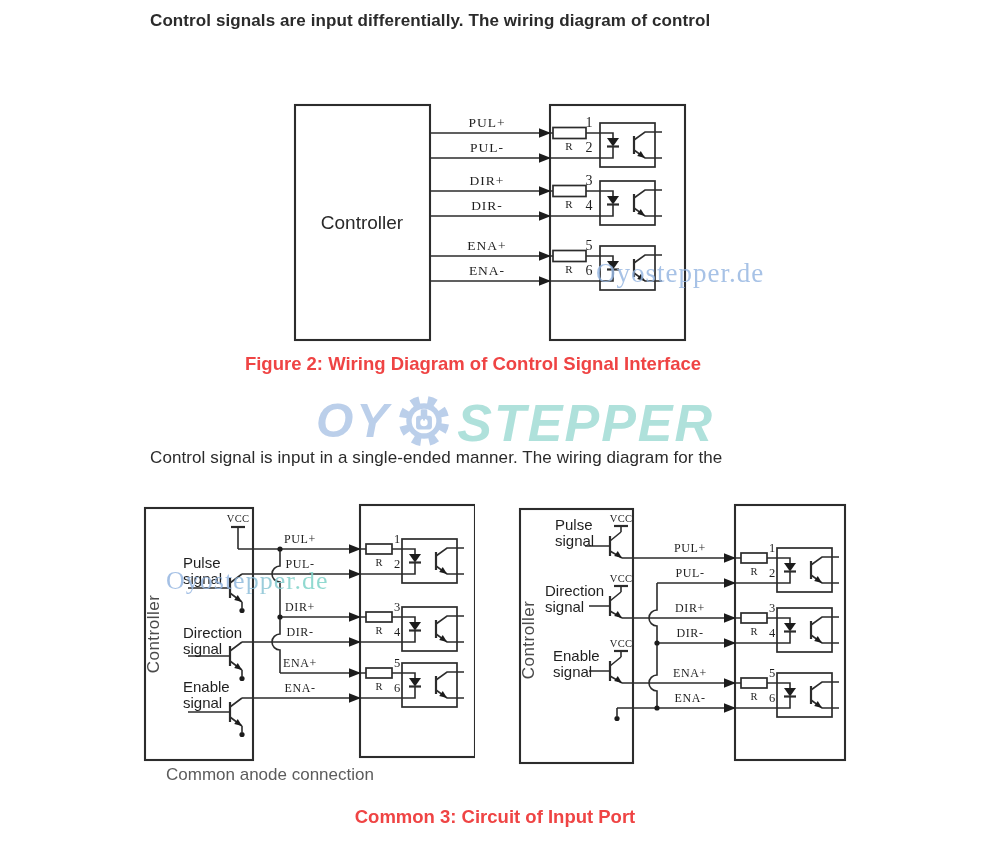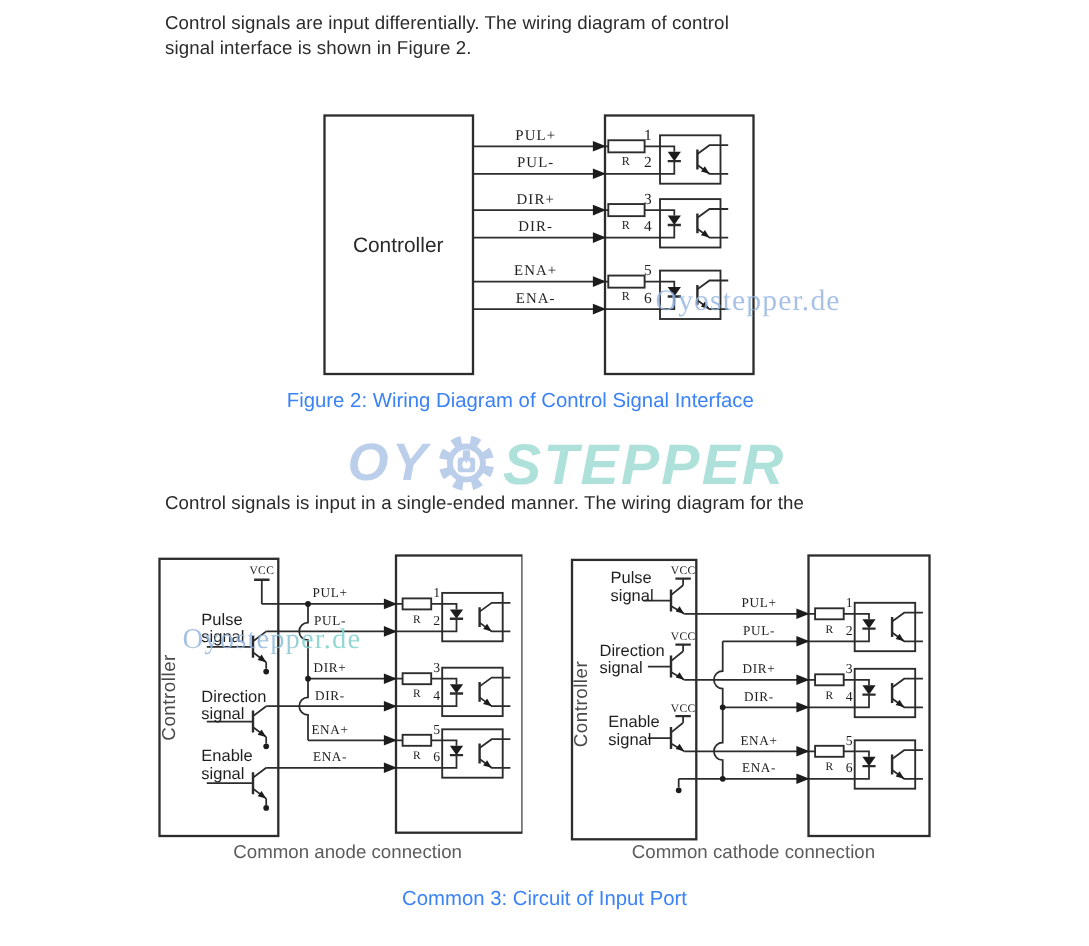--- a/index.html
+++ b/index.html
@@ -1,21 +1,21 @@
 <!DOCTYPE html>
 <html><head>
 <meta charset="utf-8">
 <style>
   html,body{margin:0;padding:0;background:#fff;}
   .page{position:relative;width:990px;height:860px;background:#fff;overflow:hidden;
         font-family:"Liberation Sans",sans-serif;}
   .abs{position:absolute;}
   .para{font-size:17px;line-height:22.5px;color:#2b2b2b;letter-spacing:.1px;}
-  .cap{font-weight:normal;font-size:18.5px;color:#3b82f6;text-align:center;}
-  .subcap{font-size:17px;color:#5c5c5c;text-align:center;}
+  .cap{font-weight:bold;font-size:18.5px;color:#ef4444;text-align:center;}
+  .subcap{font-size:17px;color:#5c5c5c;text-align:left;}
   
   .ln{fill:none;stroke:#2c2c2c;stroke-width:1.6;}
   .thick{stroke-width:2.2;}
   .bx{fill:#fff;stroke:#2c2c2c;stroke-width:2.1;}
   .cmp{fill:#fff;stroke:#2c2c2c;stroke-width:1.7;}
   .fl{fill:#1c1c1c;stroke:none;}
   text{fill:#1f1f1f;}
   .serif{font-family:"Liberation Serif",serif;}
   .sans{font-family:"Liberation Sans",sans-serif;}
   .sig{font-size:13.5px;letter-spacing:1px;}
@@ -36,23 +36,22 @@
       color:rgba(148,181,224,.82);}
   .wm-grad{font-size:26px;
       background:linear-gradient(90deg,rgba(148,181,224,.85) 40%,rgba(133,213,203,.9) 80%);
       -webkit-background-clip:text;background-clip:text;color:transparent;}
 </style>
 </head>
 <body>
 
 <div class="page">
 
-  <div class="abs para" style="left:150px;top:10px;width:680px;">
+  <div class="abs para" style="left:150px;top:10px;width:680px;font-weight:bold;">
     <div>Control signals are input differentially. The wiring diagram of control</div>
-    <div>signal interface is shown in Figure 2.</div>
   </div>
 
   <svg class="abs" style="left:280px;top:98px;" width="430" height="255" viewBox="0 0 430 255">
     <defs>
       <polygon id="harr" points="0,0 -12,-4.8 -12,4.8" class="fl"></polygon>
       <polygon id="earr" points="0,0 -7.8,-2.1 -4.2,-6.9" class="fl"></polygon>
       <g id="dotj">
           <circle r="2.6" class="fl"></circle>
         </g>
       <g id="opto">
@@ -127,21 +126,21 @@
       <circle cx="30" cy="30" r="13.2" fill="#ffffff"></circle>
       <rect x="26.5" y="17.5" width="7" height="8" rx="1.5" fill="#b6cbe9"></rect>
       <rect x="21.5" y="24.5" width="17" height="14.5" rx="3" fill="#b6cbe9"></rect>
       <circle cx="30" cy="31.5" r="4" fill="#ffffff"></circle>
       <rect x="29" y="25.5" width="2" height="4" fill="#b6cbe9"></rect>
     </svg>
     <span class="lg-r">STEPPER</span>
   </div>
 
   <div class="abs para" style="left:150px;top:447px;width:730px;">
-    <div>Control signals is input in a single-ended manner. The wiring diagram for the</div>
+    <div>Control signal is input in a single-ended manner. The wiring diagram for the</div>
   </div>
 
   <svg class="abs" style="left:140px;top:500px;" width="335" height="265" viewBox="0 0 335 265">
     <rect x="5" y="8" width="108" height="252" class="bx"></rect>
     <rect x="220" y="5" width="115" height="252" class="bx"></rect>
     <text x="19" y="134" text-anchor="middle" transform="rotate(-90 19 134)" class="sans ctrlv">Controller</text>
 
     <text x="98" y="22" text-anchor="middle" class="serif vcc">VCC</text>
     <g class="ln">
       <path class="thick" d="M91,27 H105"></path>
@@ -308,17 +307,16 @@
       <text x="267" y="202" text-anchor="middle" class="pin2">6</text>
     </g>
     <g class="serif">
       <text x="249" y="75" text-anchor="middle" class="rlbl2">R</text>
       <text x="249" y="135" text-anchor="middle" class="rlbl2">R</text>
       <text x="249" y="200" text-anchor="middle" class="rlbl2">R</text>
     </g>
   </svg>
 
   <div class="abs subcap" style="left:166px;top:765px;width:300px;">Common anode connection</div>
-  <div class="abs subcap" style="left:535px;top:765px;width:300px;">Common cathode connection</div>
 
   <div class="abs cap" style="left:150px;top:806px;width:690px;">Common 3: Circuit of Input Port</div>
 
 </div>
 
 </body></html>

